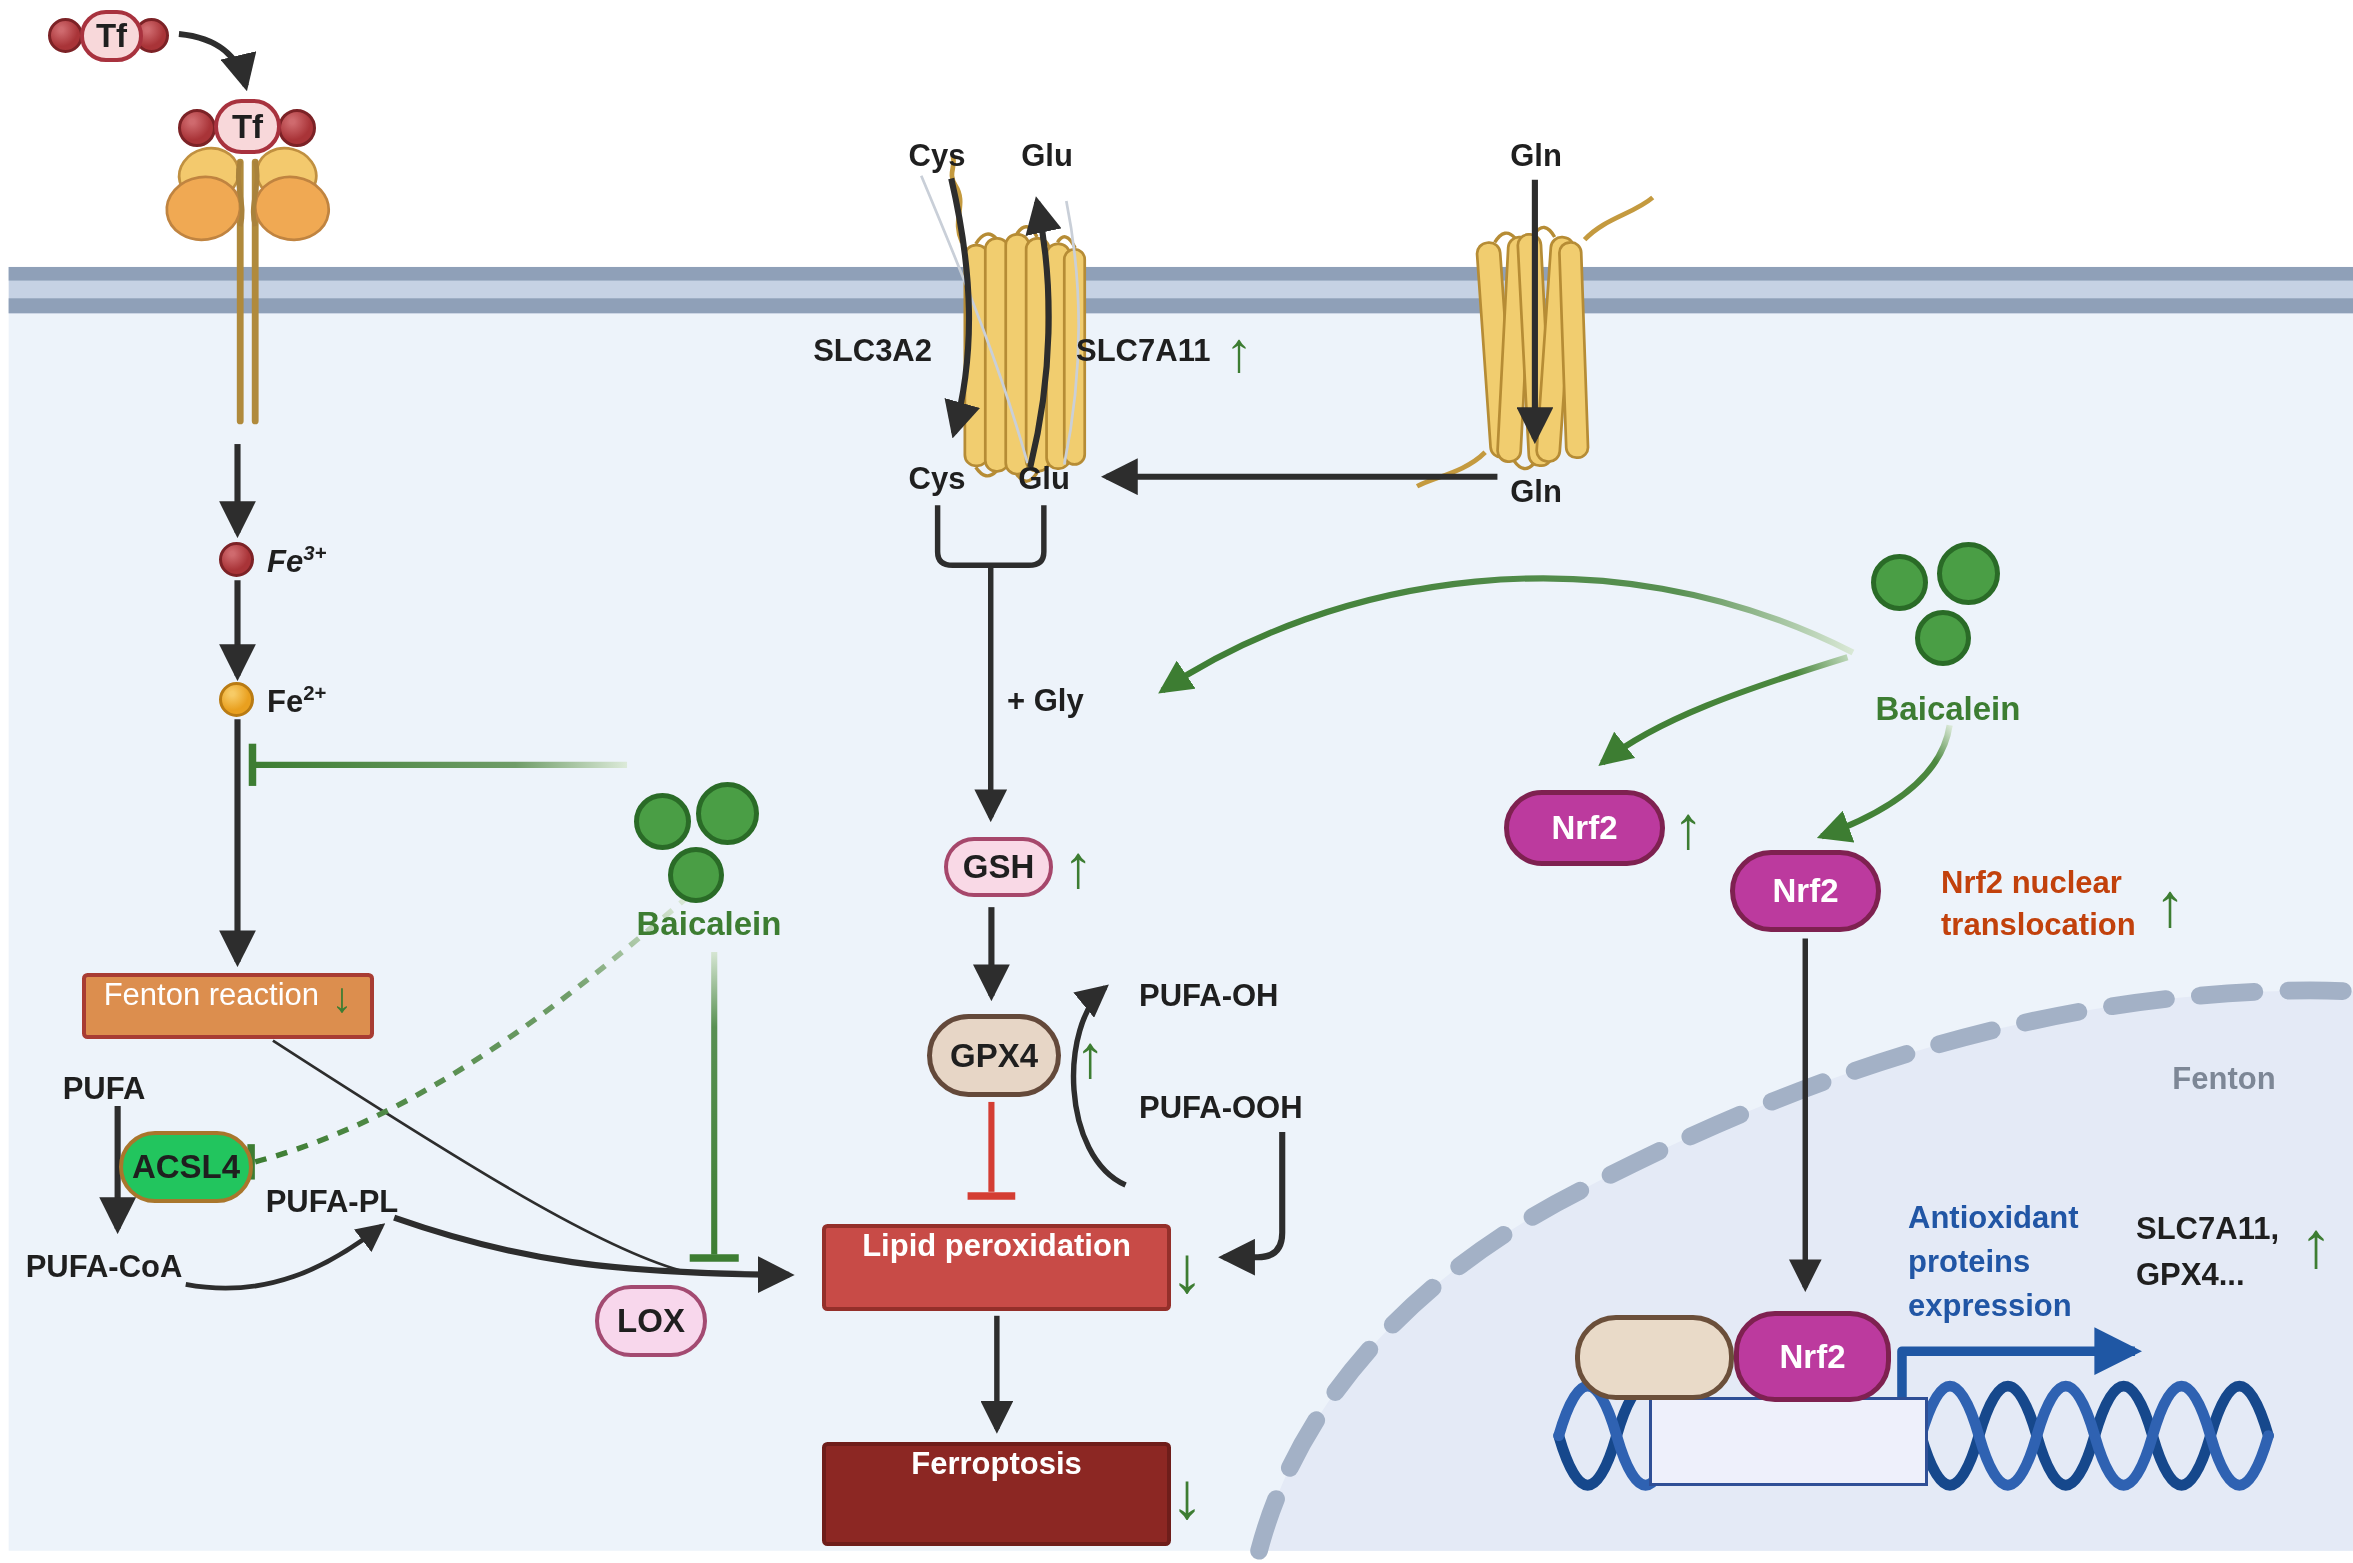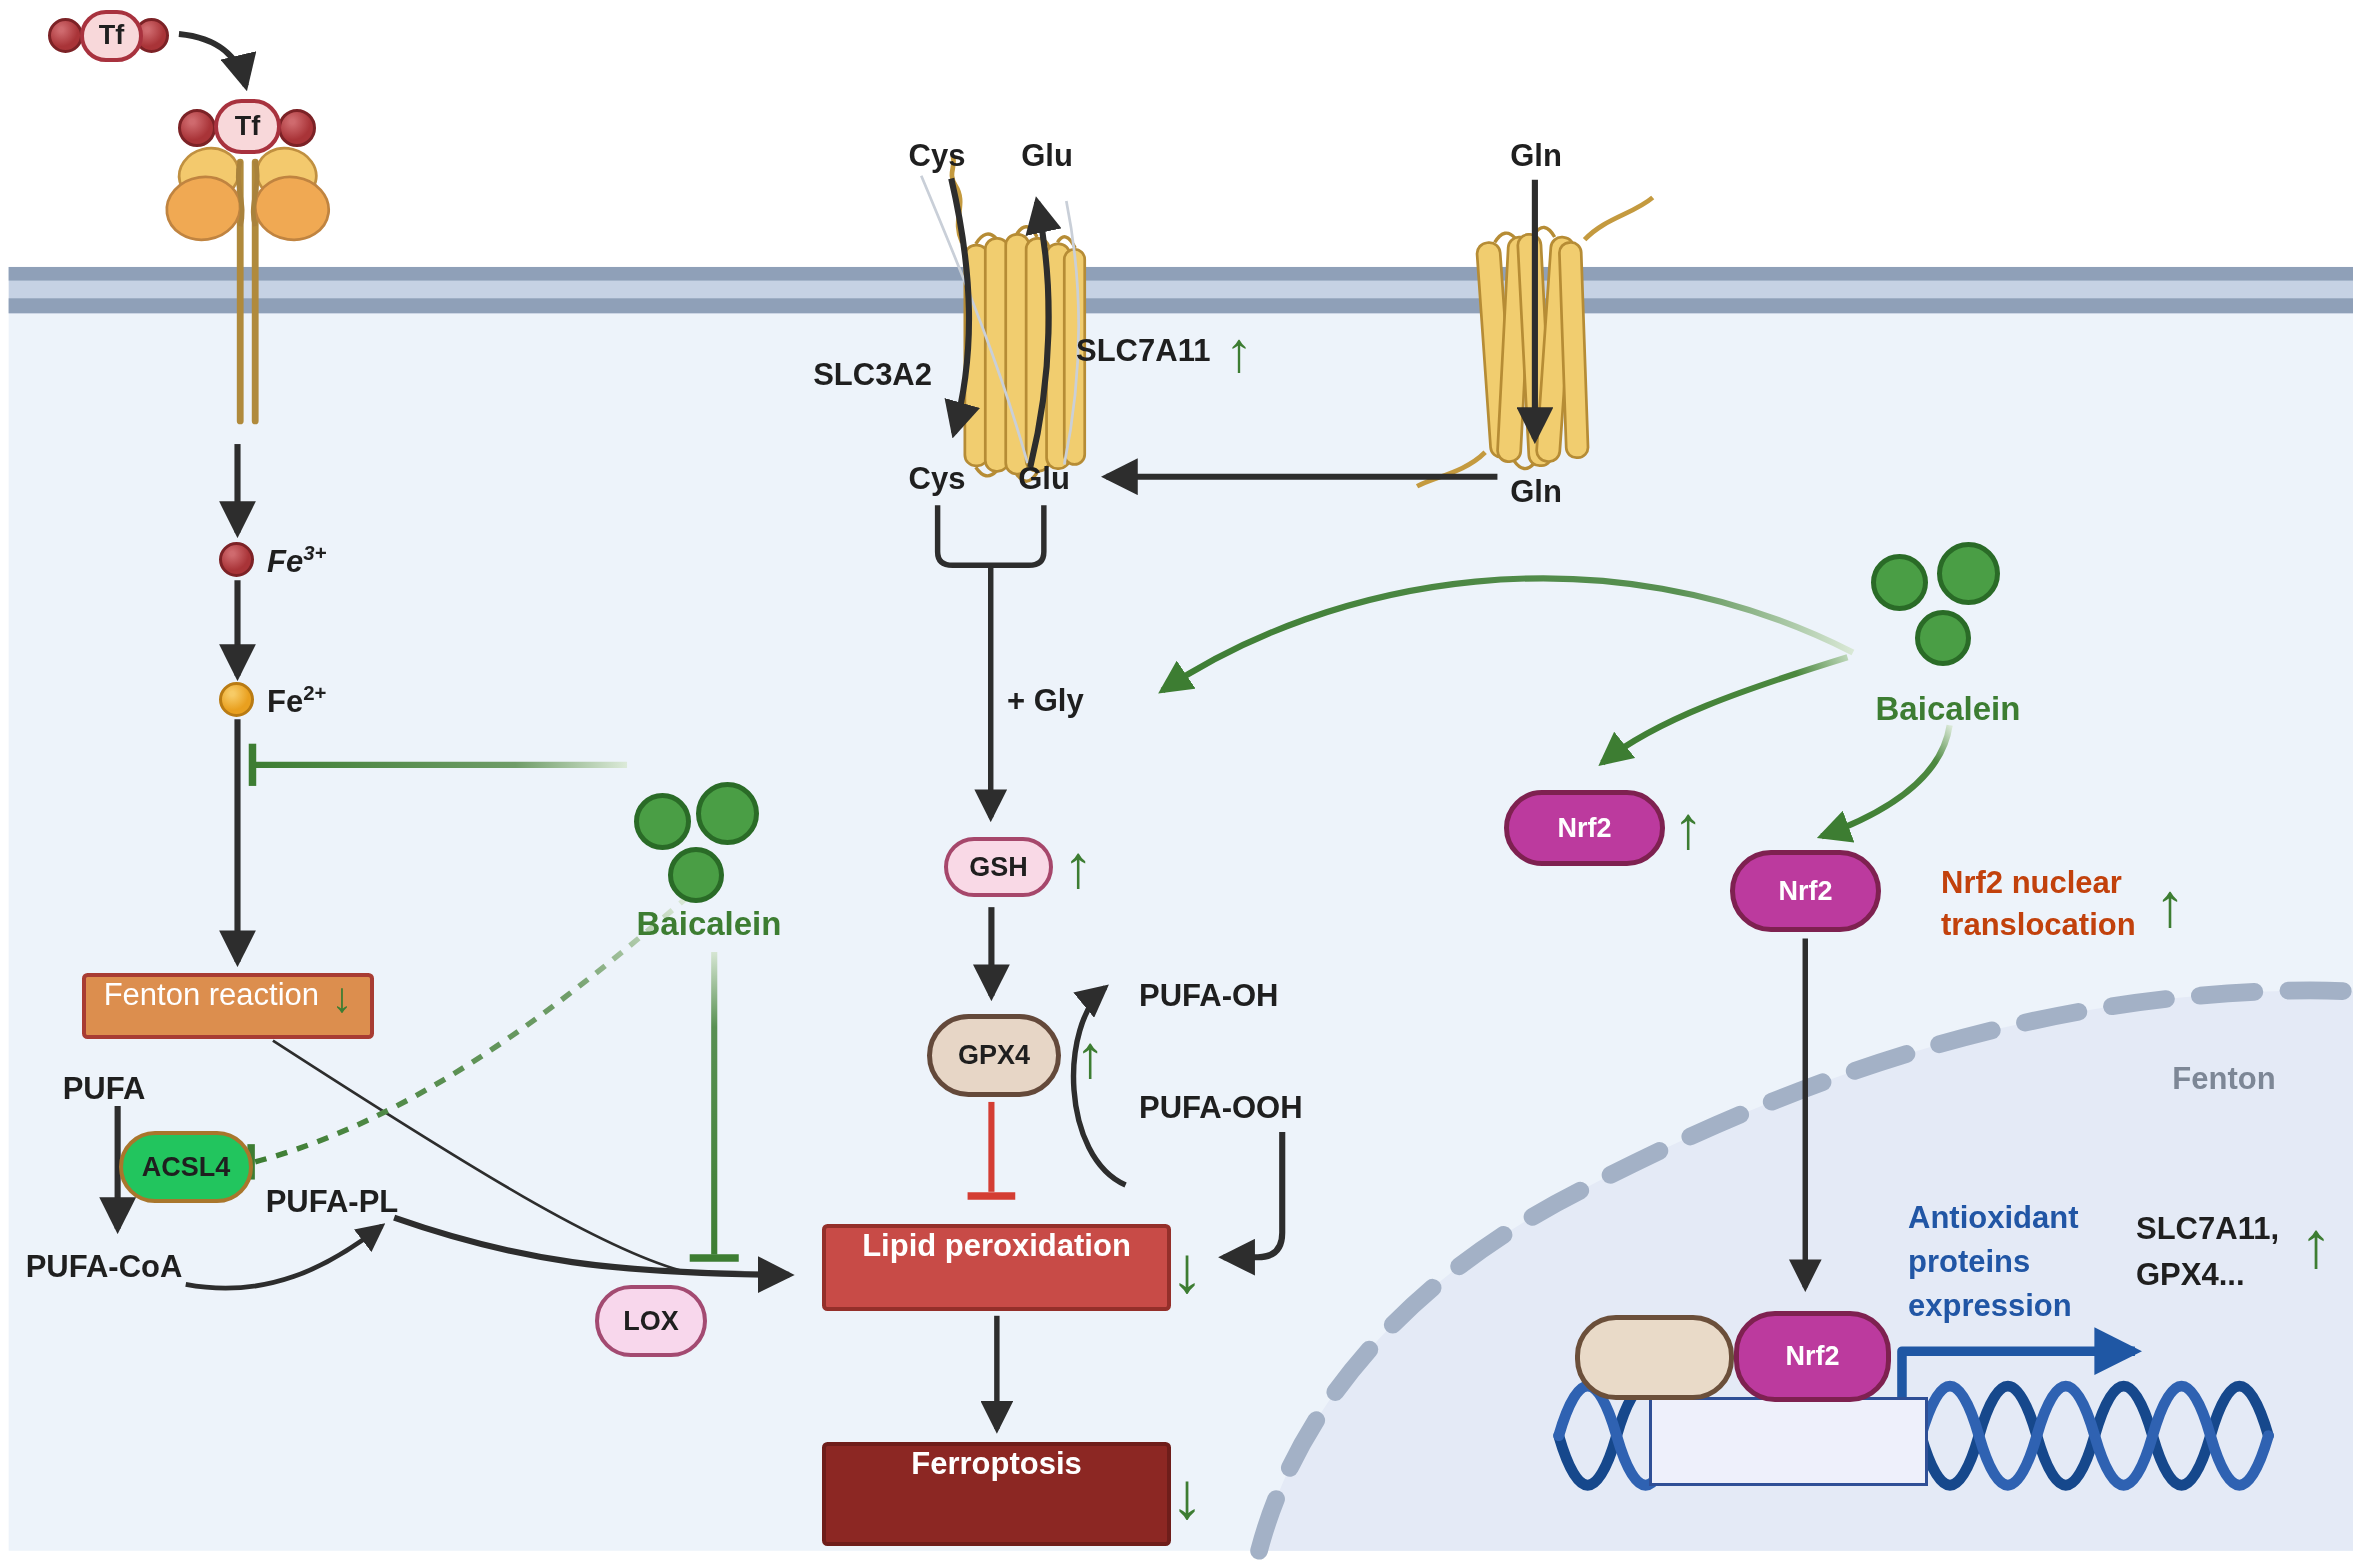--- a/index.html
+++ b/index.html
@@ -2,24 +2,24 @@
 <html style="font-size:11px"><head>
 <meta charset="utf-8">
 <style>
   html,body{margin:0;padding:0;background:#fff;}
   .stage{position:relative;width:2354px;height:1563px;background:#ffffff;
          font-family:"Liberation Sans",sans-serif;overflow:hidden;}
   .stage svg.art{position:absolute;left:0;top:0;}
   .lbl{position:absolute;font-size:31px;font-weight:600;color:#1f1f1f;
        white-space:nowrap;transform:translate(-50%,-50%);line-height:1;}
   .lbl.al{transform:translate(0,-50%);}
-  .lbl.ar{transform:translate(-100%,-50%);margin-top:24px;}
+  .lbl.ar{transform:translate(-100%,-50%);}
   .lbl sup{font-size:20.4px;}
   .pill{position:absolute;display:flex;align-items:center;justify-content:center;
-        font-size:27px;font-weight:600;color:#1f1f1f;border-radius:681px;box-sizing:border-box;}
+        font-size:33px;font-weight:600;color:#1f1f1f;border-radius:681px;box-sizing:border-box;}
   .box{position:absolute;display:flex;align-items:flex-start;justify-content:center;
        color:#ffffff;font-size:31px;box-sizing:border-box;border-radius:5.5px;}
   .ga{position:absolute;color:#3d7d32;font-weight:bold;transform:translate(-50%,-50%);line-height:1;}
   .ball{position:absolute;border-radius:50%;box-sizing:border-box;}
   .ball.red{background:radial-gradient(circle at 35% 30%, #cf6a6e 8%, #a93438 60%);border:3.4px solid #7c2226;}
   .ball.orange{background:radial-gradient(circle at 35% 30%, #f7cb66 8%, #e9a01f 60%);border:3.4px solid #b97b13;}
   .bcircle{position:absolute;border-radius:50%;background:#4a9e45;border:5.5px solid #2a6b27;box-sizing:border-box;}
   .green-name{position:absolute;font-size:33px;font-weight:bold;color:#3d7d32;
               white-space:nowrap;transform:translate(-50%,-50%);}
   .mlines{position:absolute;white-space:nowrap;line-height:42px;font-size:31px;font-weight:bold;}

